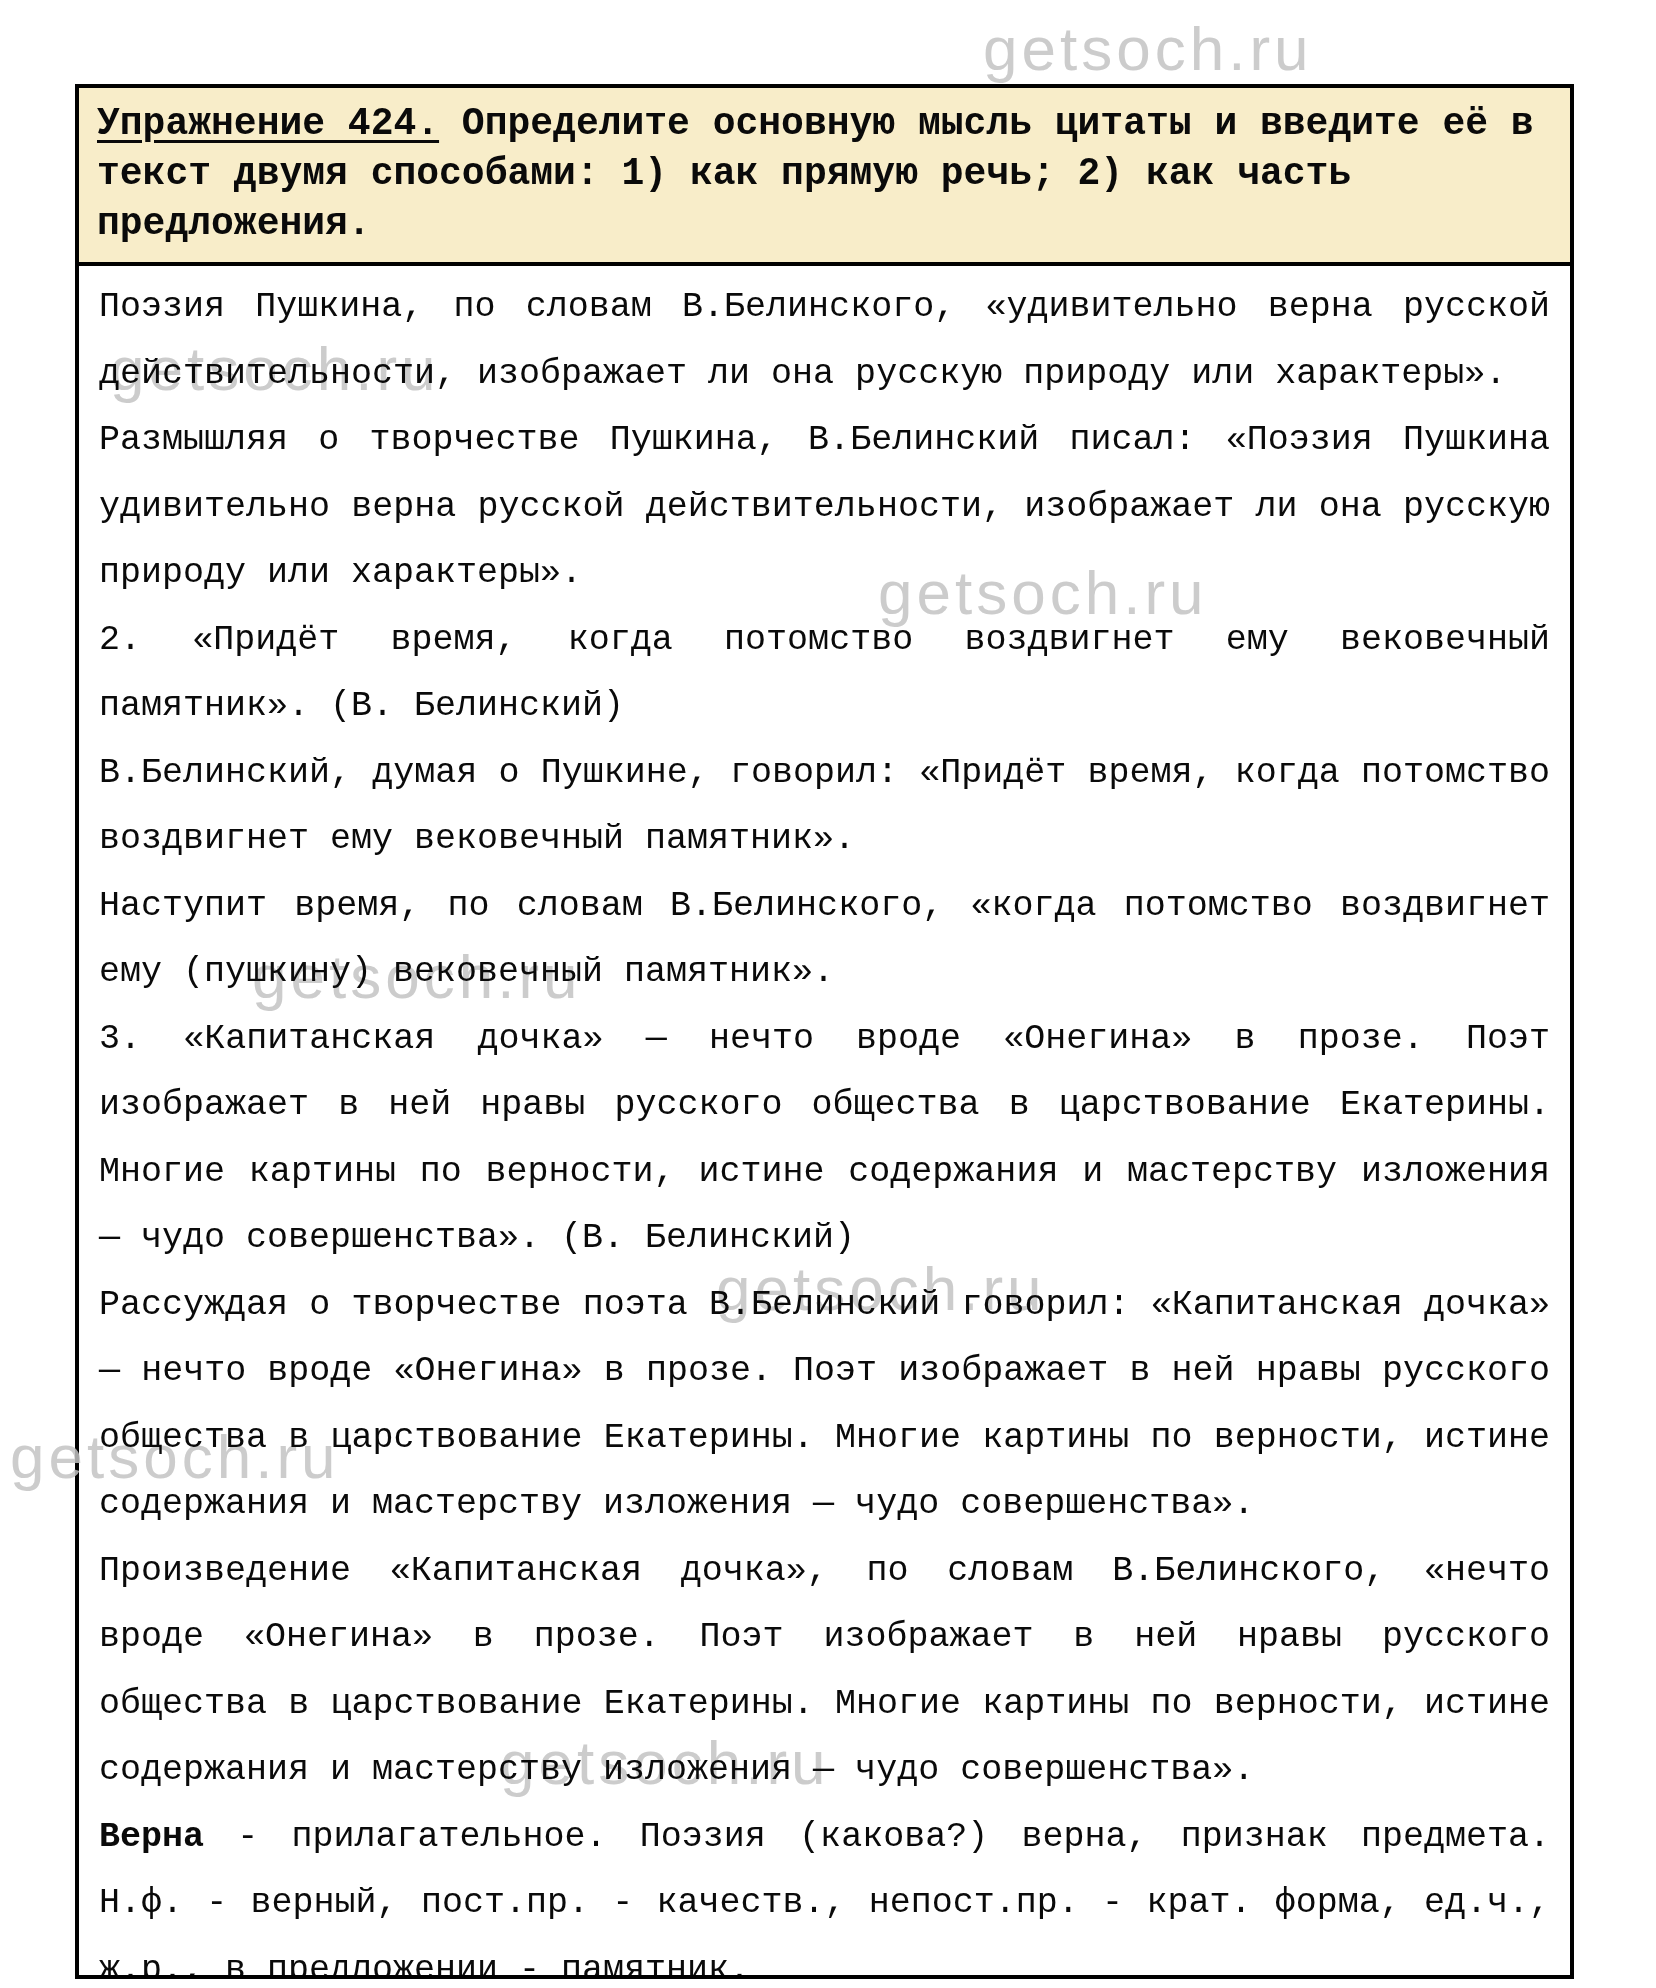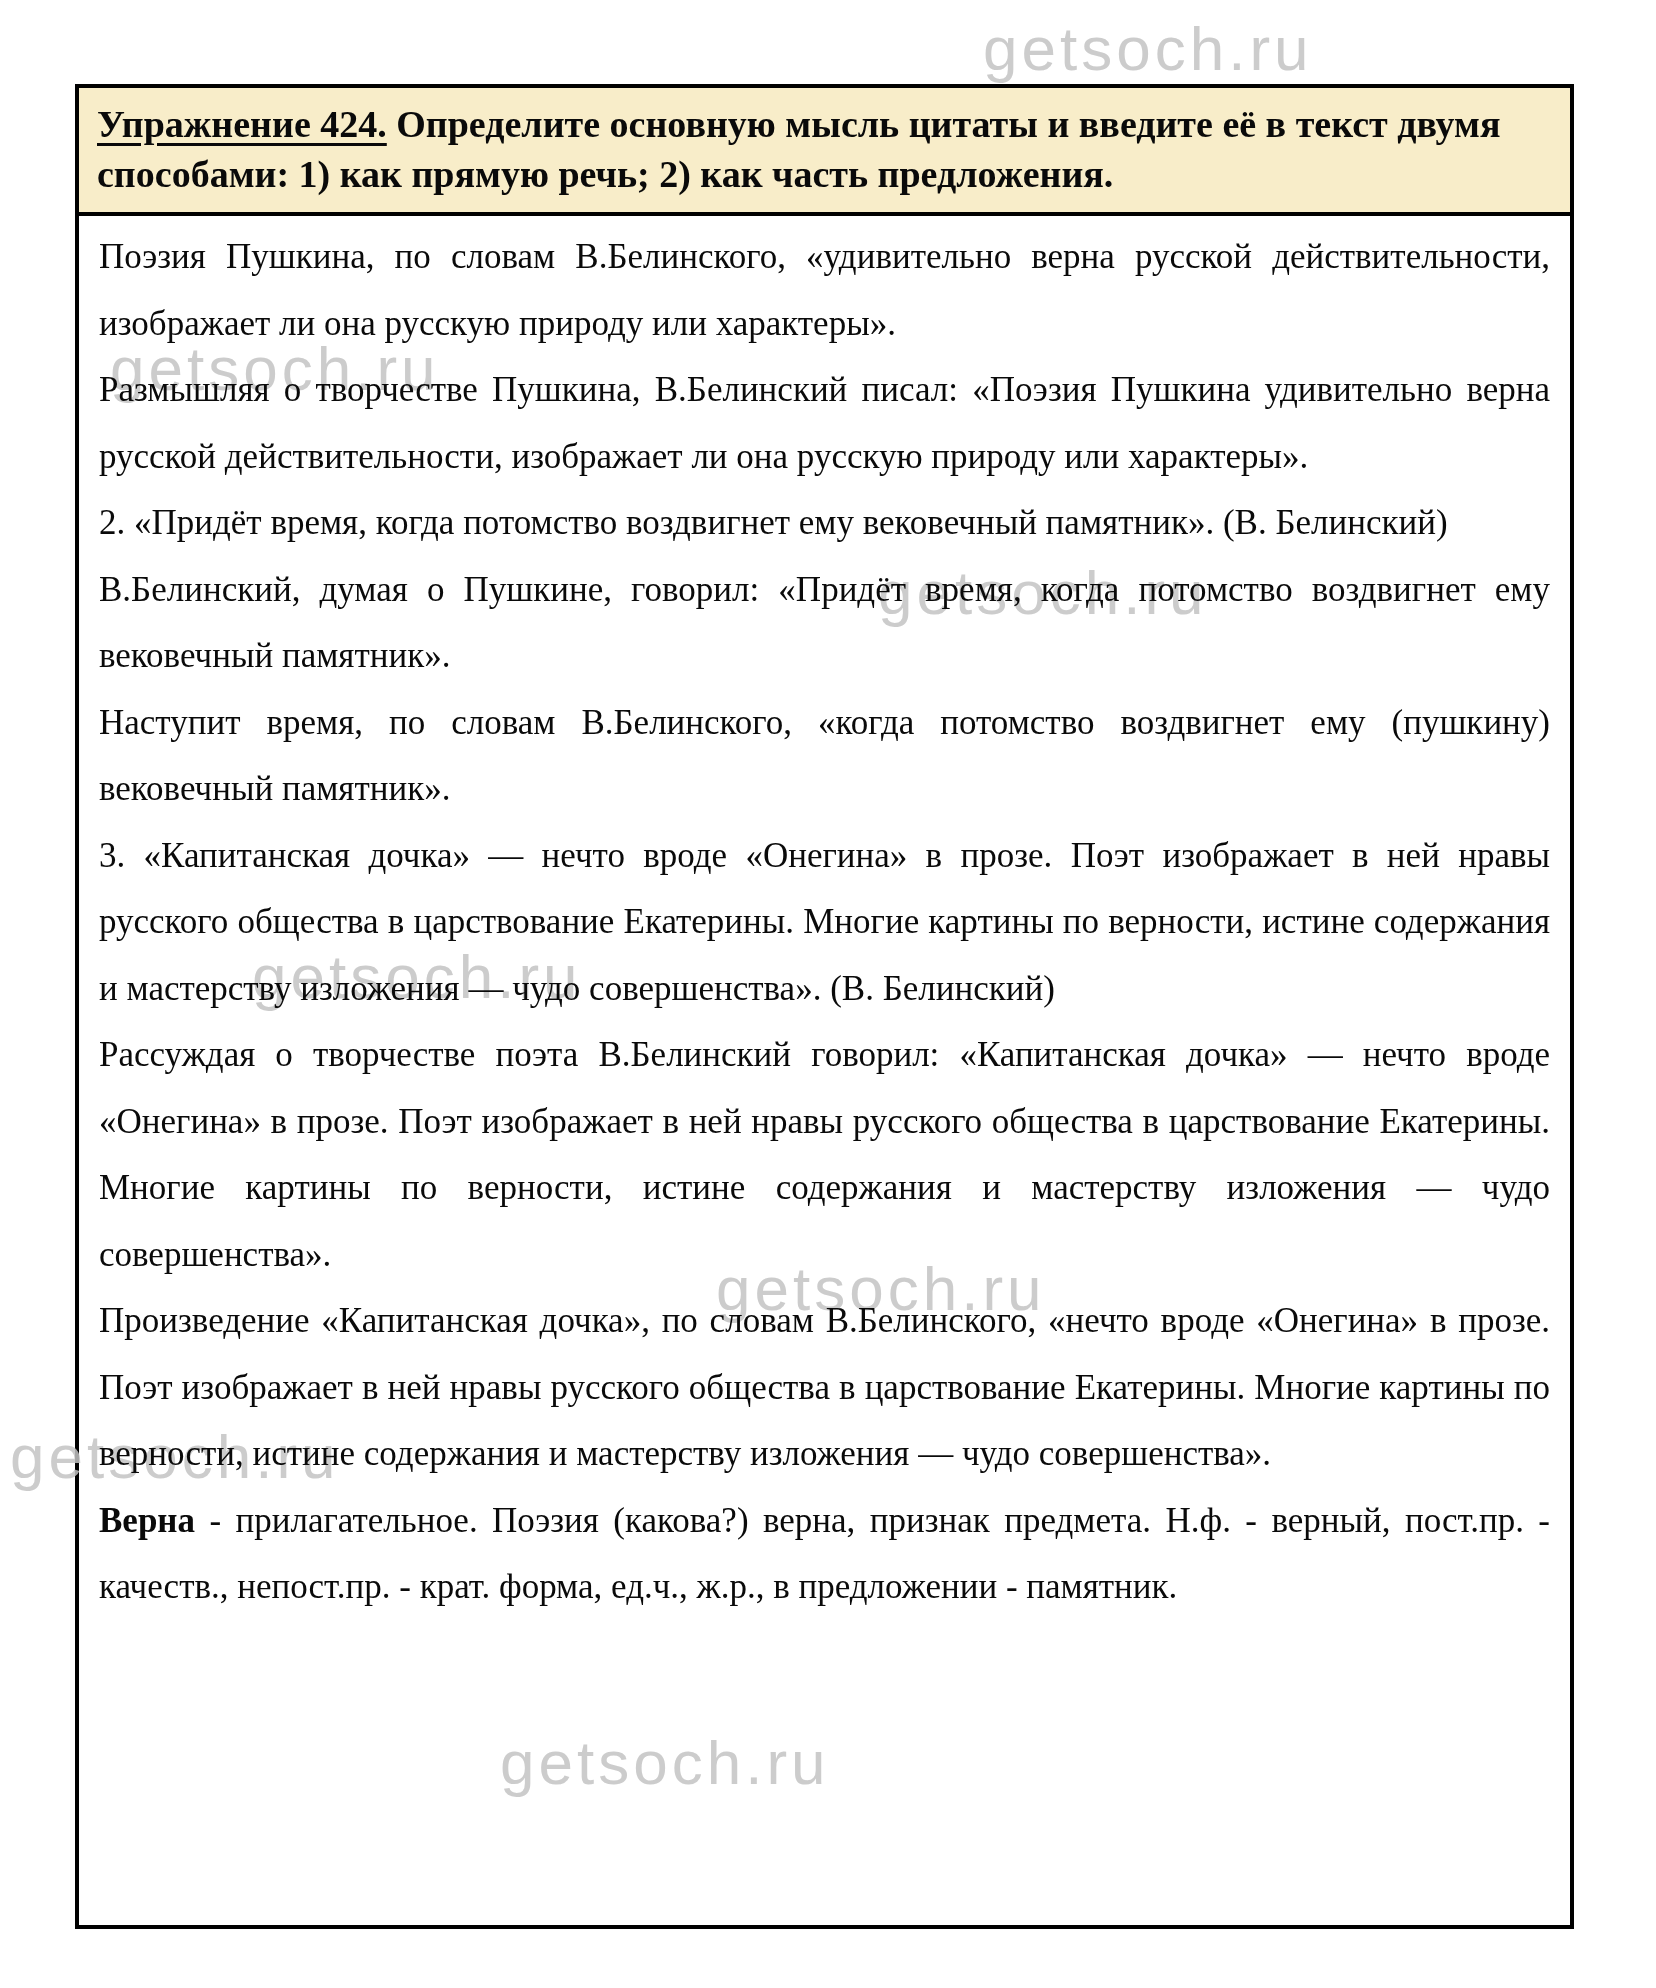--- a/index.html
+++ b/index.html
@@ -1,21 +1,21 @@
 <!DOCTYPE html>
 <html lang="ru" style="--header-bg: #f8edc9; --border-color: #000000; --watermark-color: #c4c4c4; --text-color: #0a0a0a;"><head>
 <meta charset="utf-8">
 <style>
   :root{
     --header-bg:#f8edc9;
     --border-color:#000000;
     --watermark-color:#c4c4c4;
     --text-color:#0a0a0a;
   }
-  *{margin:0;padding:0;box-sizing:border-box;}
+  *{margin:0;padding:0;box-sizing:border-box;font-family:Liberation Mono, monospace;}
   html,body{background:#ffffff;}
   body{
     position:relative;
     width:1656px;
     height:1988px;
     overflow:hidden;
     font-family:"Liberation Serif", serif;
     color:var(--text-color);
   }
 

